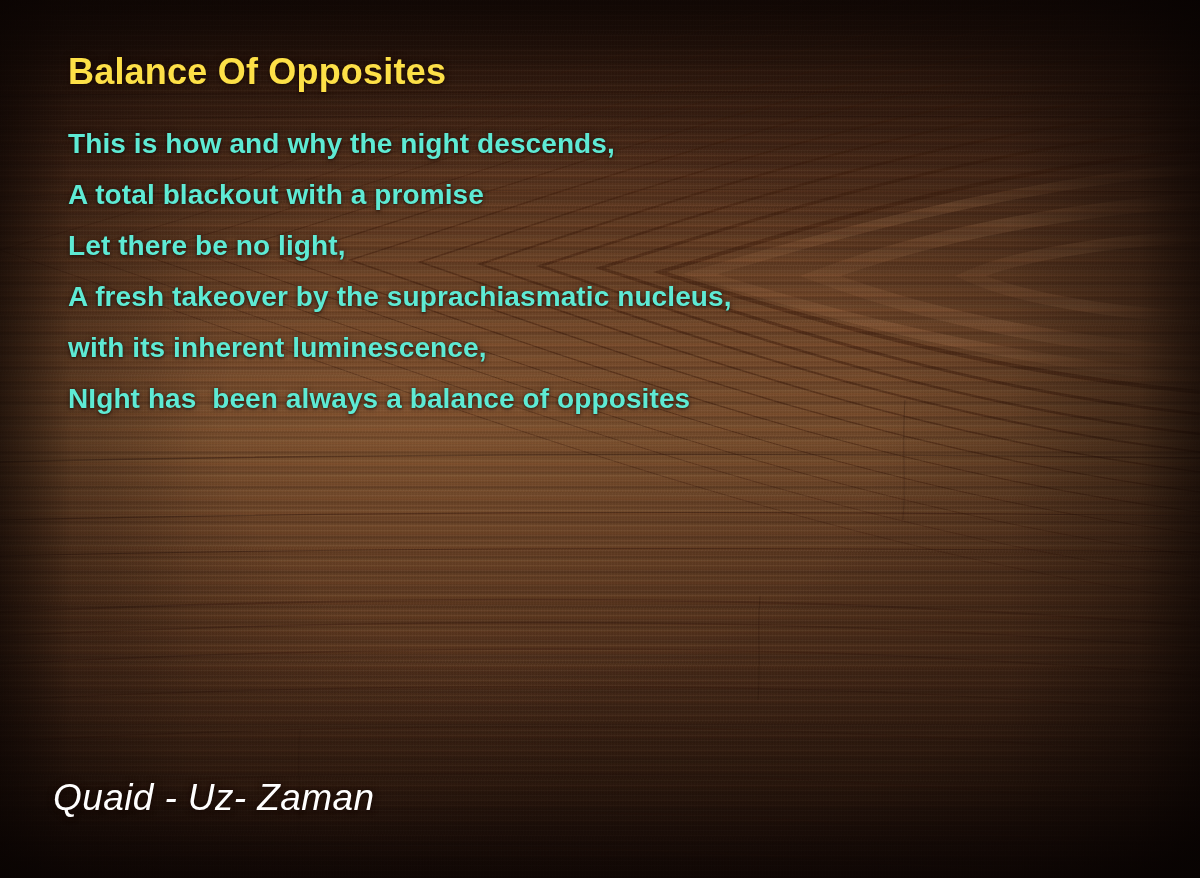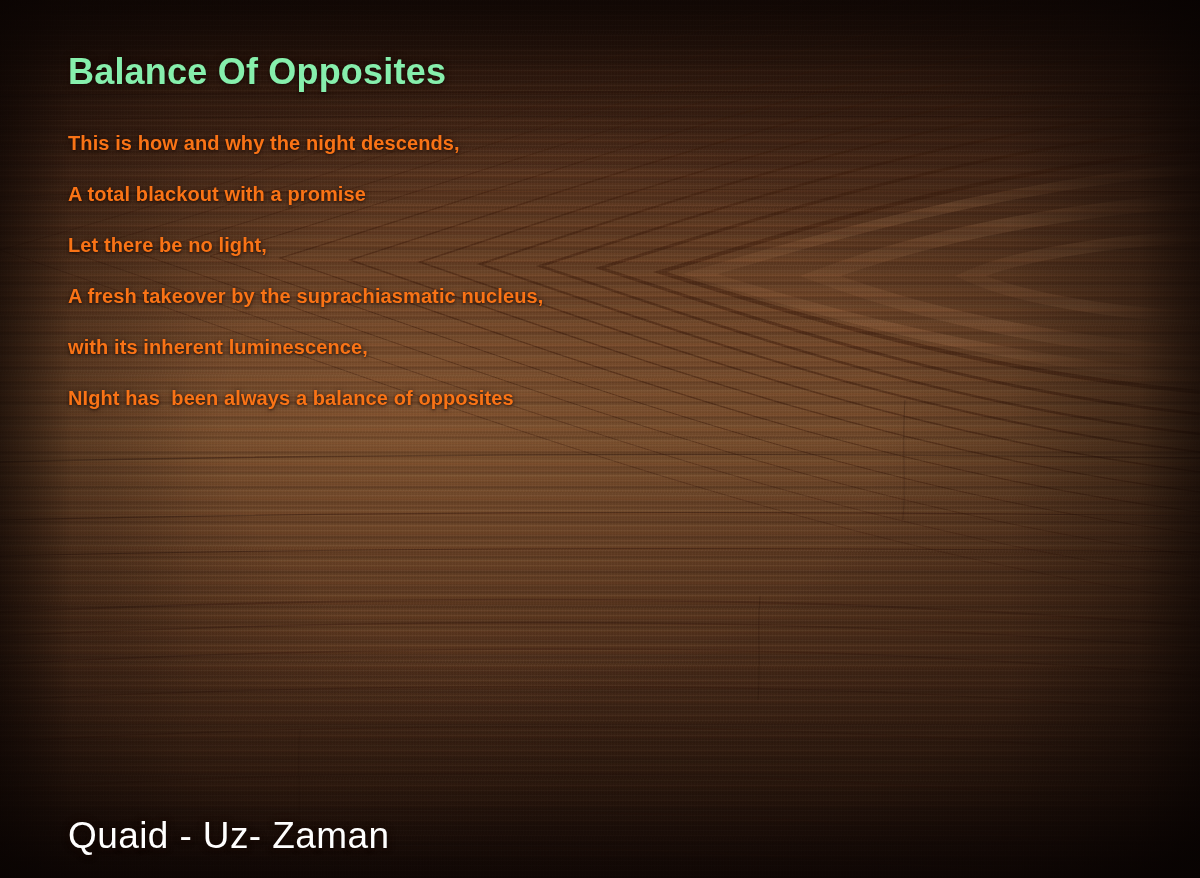--- a/index.html
+++ b/index.html
@@ -136,64 +136,64 @@
     position: absolute;
     left: 68px;
     top: 0;
     right: 40px;
     z-index: 10;
   }
 
   #poem-title {
     margin: 0;
     padding: 0;
-    color: #86efac;
+    color: #fde047;
     font-size: 36px;
     font-weight: bold;
     letter-spacing: 0.2px;
     line-height: 44px;
     padding-top: 50px;
     text-shadow: 0 1px 3px rgba(20,8,4,0.75), 0 0 8px rgba(30,12,6,0.45);
     white-space: pre;
   }
 
   #poem-body {
     margin: 0;
     padding: 0;
     padding-top: 24px;
     list-style: none;
   }
 
   .poem-line {
-    color: #f97316;
-    font-size: 20px;
+    color: #5eead4;
+    font-size: 28px;
     font-weight: bold;
     line-height: 51px;
     height: 51px;
     letter-spacing: 0.1px;
     white-space: pre;
     text-shadow: 0 1px 3px rgba(20,8,4,0.72), 0 0 7px rgba(30,12,6,0.42);
   }
 
   .poem-line.blank {
     text-shadow: none;
   }
 
   #poem-author {
     position: absolute;
-    left: 68px;
+    left: 53px;
     top: 777px;
     z-index: 10;
     color: #ffffff;
     font-size: 37px;
     font-weight: normal;
+    font-style: italic;
     letter-spacing: 0.4px;
     white-space: pre;
     text-shadow: 0 1px 4px rgba(20,8,4,0.75), 0 0 9px rgba(30,12,6,0.45);
-    margin-top: 38px;
   }
 </style>
 </head>
 <body>
 
 <div id="poem-card">
 
   <div class="wood-layer" id="wood-base"></div>
   <div class="wood-layer" id="wood-light"></div>
 

